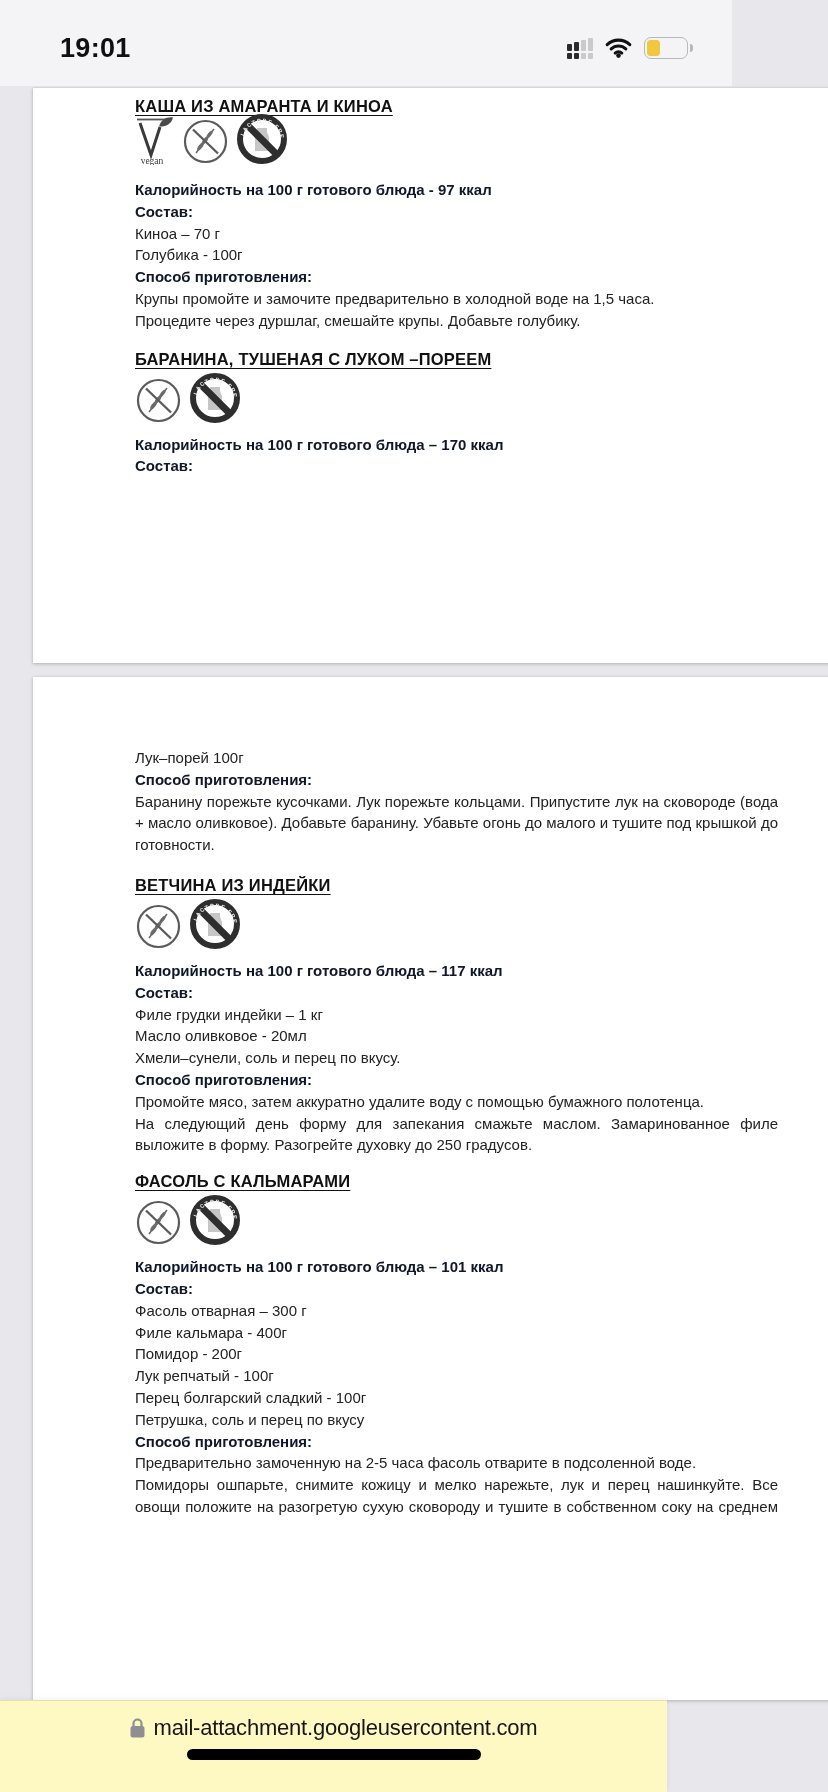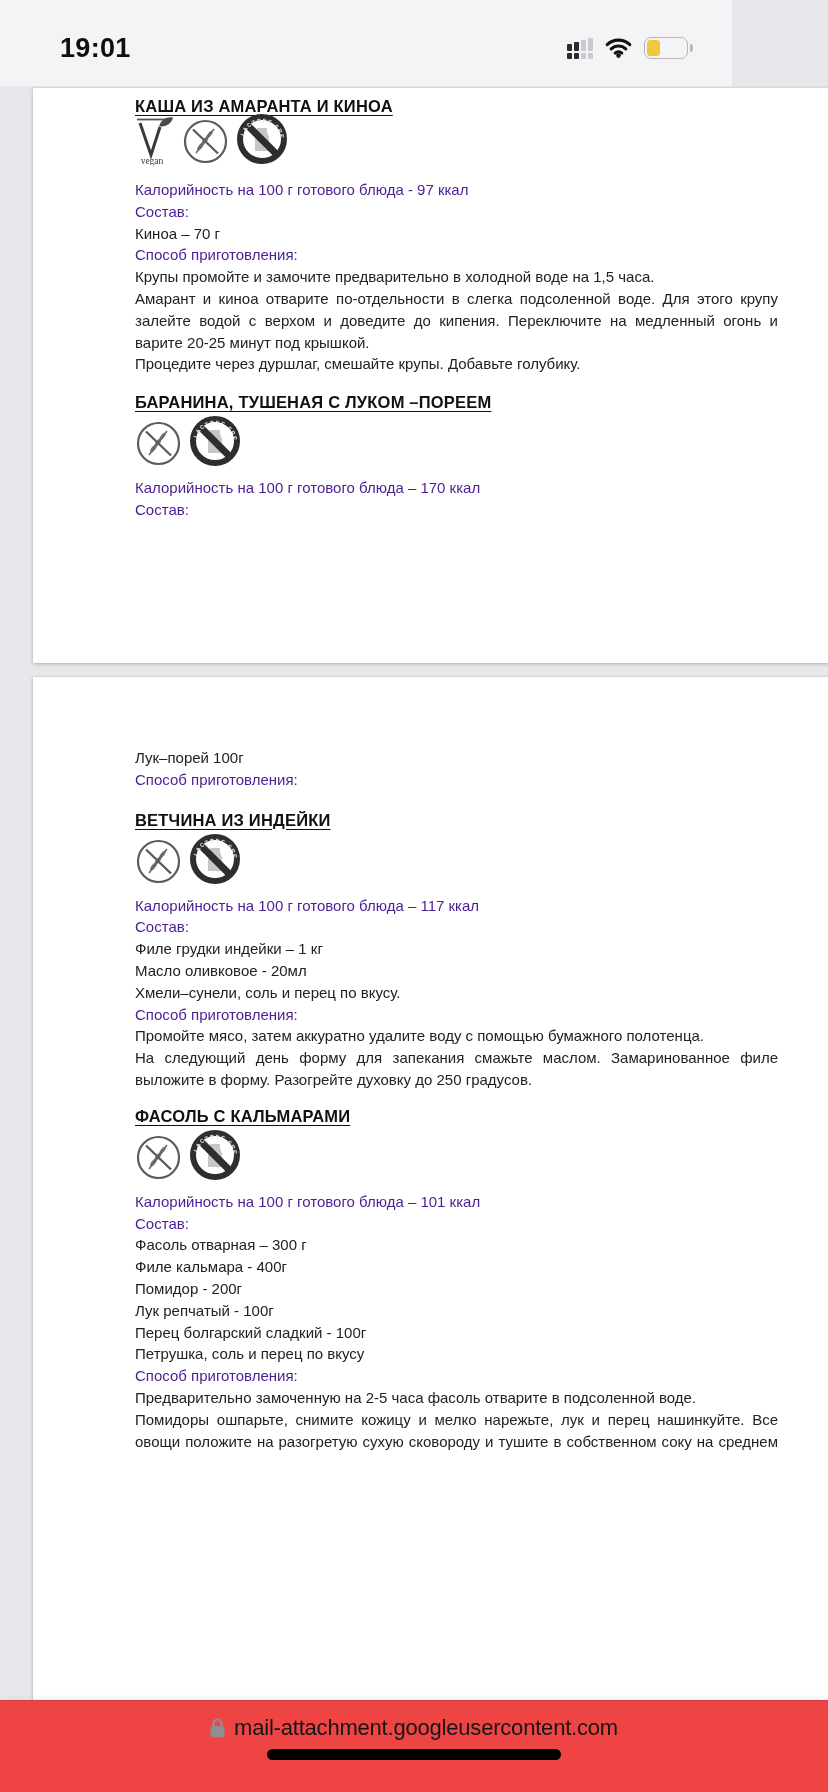--- a/index.html
+++ b/index.html
@@ -57,28 +57,28 @@
   .recipe-title {
     font-size:16.5px; font-weight:700; color:#111;
     line-height:22px; letter-spacing:.2px;
   }
   .recipe-title span { text-decoration:underline; text-underline-offset:3px; }
 
   .icon-row { display:flex; align-items:flex-end; gap:7px; padding:5px 0 4px 0; height:58px; }
   .doc-page-1 .icon-row.first { height:52px; padding-top:2px; }
 
   .line, .para { font-size:15px; line-height:21.8px; color:#222; }
-  .bold { font-weight:400; color:#4c1d95; }
+  .bold { font-weight:700; color:#0f172a; }
   .para { text-align:justify; }
   .para.cut { text-align-last:justify; }
 
   
   .bottom-bar {
-    position:absolute; left:0; top:1700px; width:828px; height:92px;
-    background:#ef4444;
+    position:absolute; left:0; top:1700px; width:667px; height:92px;
+    background:#fef9c3;
     border-top:1px solid rgba(0,0,0,.10);
     box-shadow:0 -1px 6px rgba(0,0,0,.06);
     z-index:40;
   }
   .url-row {
     position:absolute; top:14px; left:0; width:100%;
     display:flex; align-items:center; justify-content:center; gap:9px;
   }
   .url-text { font-size:22px; color:#161616; letter-spacing:-.2px; }
   .home-indicator {
@@ -156,23 +156,23 @@
        <text font-size="5.6" fill="#f2f2f2" letter-spacing="1.1" font-weight="bold">
          <textPath href="#lfArc" startOffset="8%">LACTOSE FREE</textPath>
        </text>
      </svg>
         </span>
       </div>
       <div class="gap" style="height: 10px;"></div>
       <div class="line bold">Калорийность на 100 г готового блюда - 97 ккал</div>
       <div class="line bold">Состав:</div>
       <div class="line">Киноа – 70 г</div>
+      <div class="line">Голубика - 100г</div>
       <div class="line bold">Способ приготовления:</div>
       <div class="para">Крупы промойте и замочите предварительно в холодной воде на 1,5 часа.</div>
-      <div class="para">Амарант и киноа отварите по-отдельности в слегка подсоленной воде. Для этого крупу залейте водой с верхом и доведите до кипения. Переключите на медленный огонь и варите 20-25 минут под крышкой.</div>
       <div class="para">Процедите через дуршлаг, смешайте крупы. Добавьте голубику.</div>
       <div class="gap" style="height: 16px;"></div>
       <div class="recipe-title"><span>БАРАНИНА, ТУШЕНАЯ С ЛУКОМ –ПОРЕЕМ</span></div>
       <div class="icon-row">
         <span>
           <svg width="47" height="47" viewBox="0 0 47 47">
        <circle cx="23.5" cy="23.5" r="20.5" fill="none" stroke="#5b5b5b" stroke-width="2.2"></circle>
        <line x1="14" y1="35" x2="32" y2="11" stroke="#6a6a6a" stroke-width="1.6"></line>
        <ellipse cx="18.5" cy="28.5" rx="4.6" ry="1.9" fill="#6a6a6a" transform="rotate(-52 18.5 28.5)"></ellipse>
        <ellipse cx="23" cy="22.5" rx="4.6" ry="1.9" fill="#6a6a6a" transform="rotate(-52 23 22.5)"></ellipse>
@@ -193,20 +193,21 @@
         </span>
       </div>
       <div class="gap" style="height: 6px;"></div>
       <div class="line bold">Калорийность на 100 г готового блюда – 170 ккал</div>
       <div class="line bold">Состав:</div>
     </div>
   <div class="doc-page doc-page-2" id="page-2">
       <div class="gap" style="height: 70px;"></div>
       <div class="line">Лук–порей 100г</div>
       <div class="line bold">Способ приготовления:</div>
+      <div class="para">Баранину порежьте кусочками. Лук порежьте кольцами. Припустите лук на сковороде (вода + масло оливковое). Добавьте баранину. Убавьте огонь до малого и тушите под крышкой до готовности.</div>
       <div class="gap" style="height: 18px;"></div>
       <div class="recipe-title"><span>ВЕТЧИНА ИЗ ИНДЕЙКИ</span></div>
       <div class="icon-row">
         <span>
           <svg width="47" height="47" viewBox="0 0 47 47">
        <circle cx="23.5" cy="23.5" r="20.5" fill="none" stroke="#5b5b5b" stroke-width="2.2"></circle>
        <line x1="14" y1="35" x2="32" y2="11" stroke="#6a6a6a" stroke-width="1.6"></line>
        <ellipse cx="18.5" cy="28.5" rx="4.6" ry="1.9" fill="#6a6a6a" transform="rotate(-52 18.5 28.5)"></ellipse>
        <ellipse cx="23" cy="22.5" rx="4.6" ry="1.9" fill="#6a6a6a" transform="rotate(-52 23 22.5)"></ellipse>
        <ellipse cx="27.5" cy="16.5" rx="4.3" ry="1.8" fill="#6a6a6a" transform="rotate(-52 27.5 16.5)"></ellipse>

